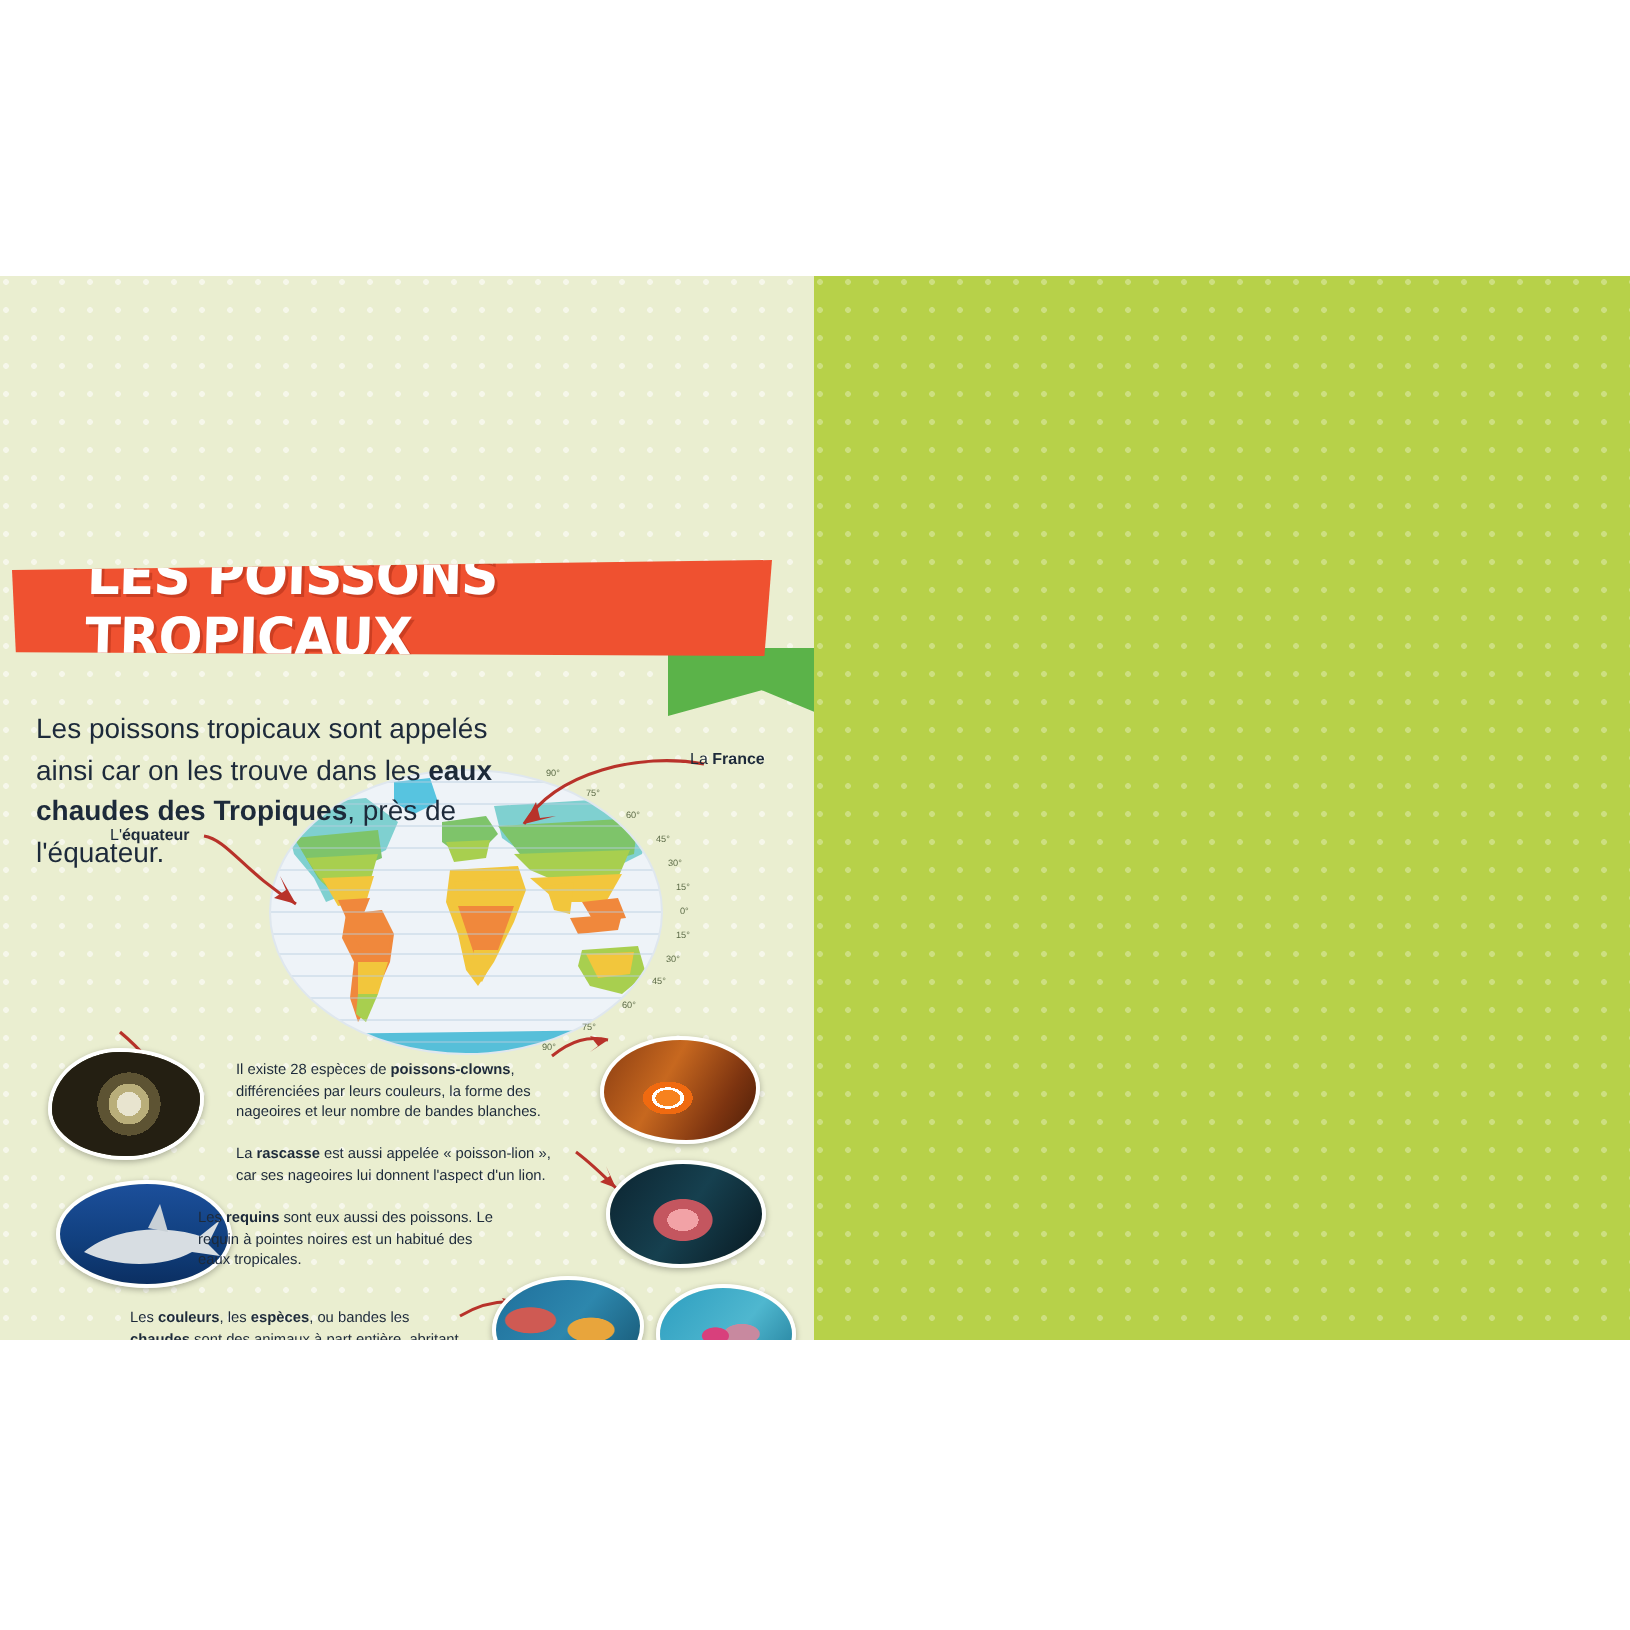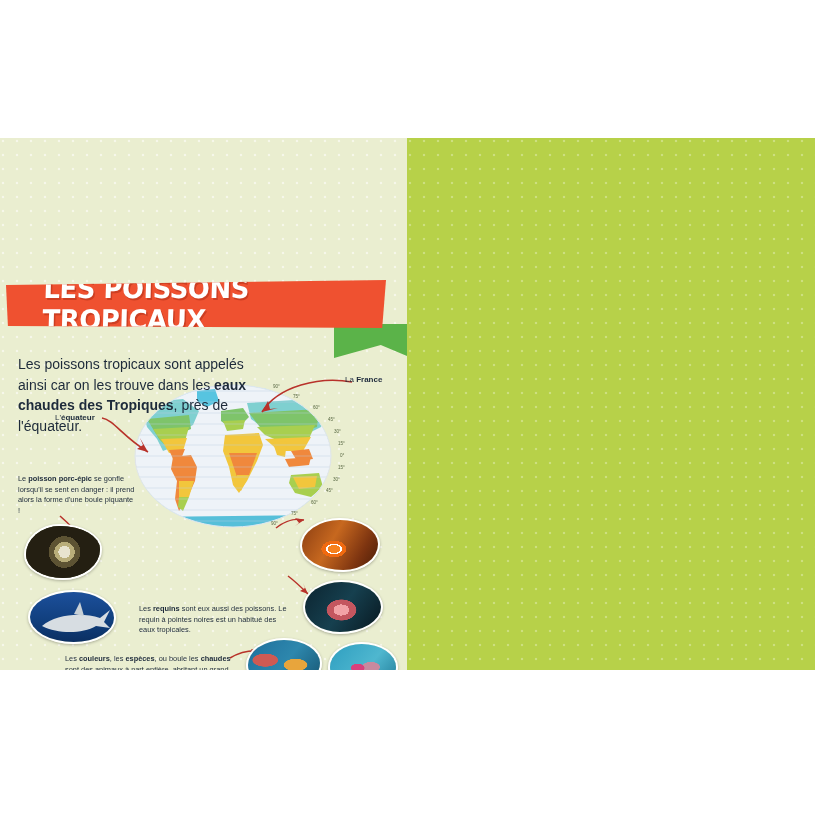--- a/index.html
+++ b/index.html
@@ -69,21 +69,21 @@
 
   
   .arrow-svg{ position:absolute; z-index:4; pointer-events:none; }
 
   
   .fact{ position:absolute; font-size:7.4px; line-height:1.42; color:#1d2a3a; z-index:5; }
   .fact b{ font-weight:bold; }
   #fact-porcepic{ left:18px; top:336px; width:118px; }
   #fact-clowns  { left:118px; top:392px; width:165px; }
   #fact-rascasse{ left:118px; top:434px; width:168px; }
-  #fact-requins { left:99px; top:466px; width:150px;margin-left:40px; }
+  #fact-requins { left:99px; top:466px; width:150px; }
   #fact-gorgones{ left:65px; top:516px; width:170px; }
 
   
   .photo{
     position:absolute; z-index:4; border:2.5px solid #fff;
     border-radius:46% 54% 50% 50% / 55% 45% 55% 45%;
     box-shadow:0 1px 3px rgba(0,0,0,.28);
     overflow:hidden;
   }
   .photo .inner{ width:100%; height:100%; }
@@ -256,23 +256,24 @@
       <path d="M2 8 L10 4 L9 9 L14 11 Z" fill="#b8322a"></path>
     </svg>
     <svg class="arrow-svg" style="left:228px; top:510px; width:34px; height:14px;">
       <path d="M2 10 C12 4 22 2 32 3" stroke="#b8322a" stroke-width="1.5" fill="none"></path>
       <path d="M32 3 L23 1 L26 6 L22 9 Z" fill="#b8322a"></path>
     </svg>
 
     <div class="lbl" id="lbl-france"><span>La </span><b>France</b></div>
     <div class="lbl" id="lbl-equateur"><span>L'</span><b>équateur</b></div>
 
-    <div class="fact" id="fact-porcepic"><span>Le </span><b>poisson porc-épic</b><span> se gonfle lorsqu'il se sent en danger : il prend alors la forme d'une boule piquante !</span></div>
+    <div class="fact" id="fact-clowns"><span>Il existe 28 espèces de </span><b>poissons-clowns</b><span>, différenciées par leurs couleurs, la forme des nageoires et leur nombre de bandes blanches.</span></div>
+    <div class="fact" id="fact-rascasse"><span>La </span><b>rascasse</b><span> est aussi appelée « poisson-lion », car ses nageoires lui donnent l'aspect d'un lion.</span></div>
     <div class="fact" id="fact-requins"><span>Les </span><b>requins</b><span> sont eux aussi des poissons. Le requin à pointes noires est un habitué des eaux tropicales.</span></div>
-    <div class="fact" id="fact-gorgones"><span>Les </span><b>couleurs</b><span>, les </span><b>espèces</b><span>, ou boule les </span><b>chaudes</b><span> sont des animaux à part entière, abritant un grand nombre d'espèces.</span></div>
+    <div class="fact" id="fact-gorgones"><span>Les </span><b>couleurs</b><span>, les </span><b>espèces</b><span>, ou bandes les </span><b>chaudes</b><span> sont des animaux à part entière, abritant un grand nombre d'espèces.</span></div>
 
     <div class="photo" id="ph-porcepic">
         <div class="inner"></div>
       </div>
     <div class="photo" id="ph-clown">
         <div class="inner"></div>
       </div>
     <div class="photo" id="ph-requin">
         <div class="inner">
       <svg width="88" height="54" viewBox="0 0 88 54">

